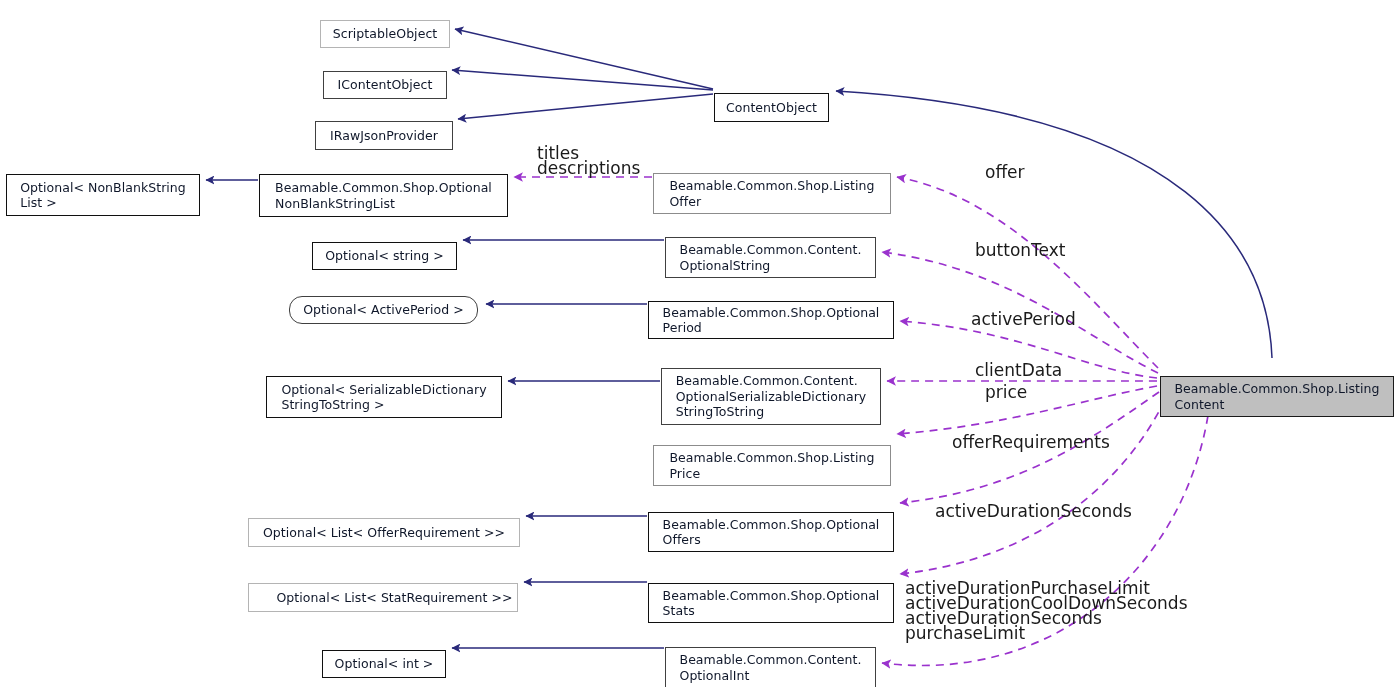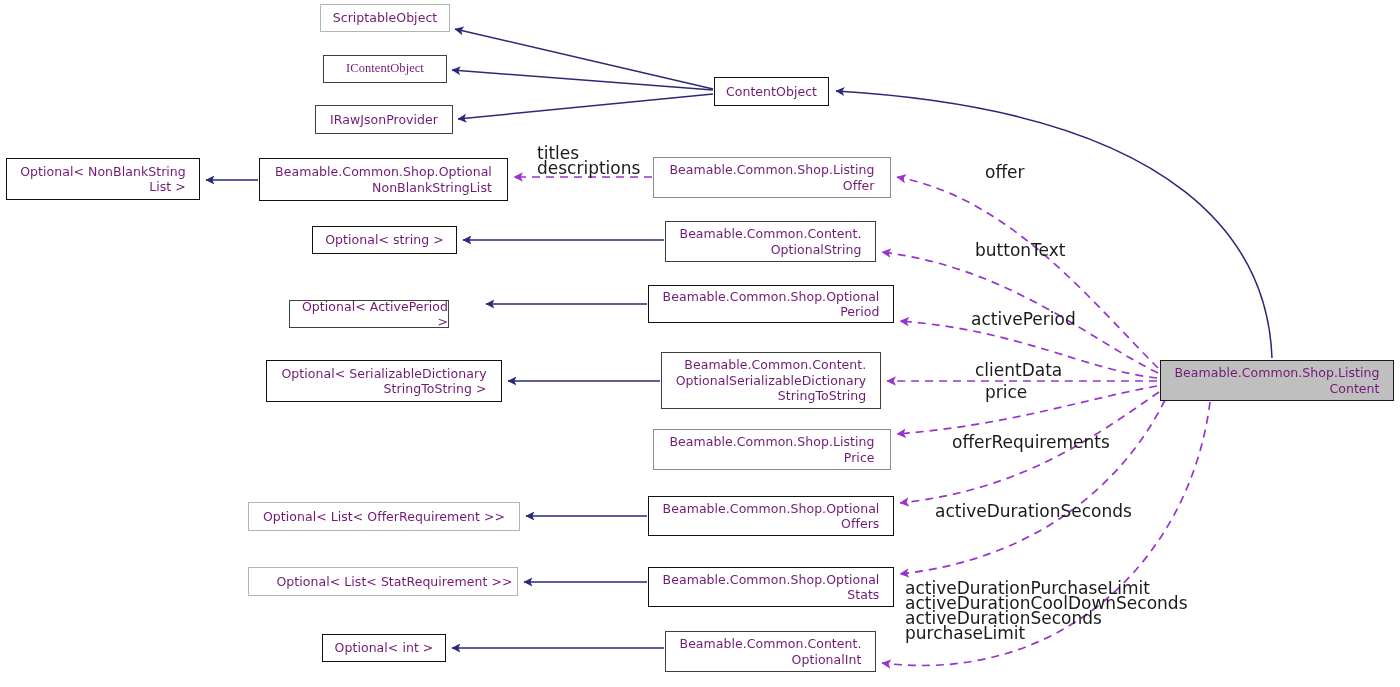--- a/index.html
+++ b/index.html
@@ -22,28 +22,29 @@
     width: 1400px;
     height: 687px;
     pointer-events: none;
   }
   .node {
     position: absolute;
     box-sizing: border-box;
     display: flex;
     align-items: center;
     justify-content: center;
-    text-align: right;
+    text-align: left;
     background: #ffffff;
-    color: #701a75;
+    color: #0f172a;
     font-size: 12.5px;
     line-height: 15.5px;
     letter-spacing: 0.05px;
     white-space: pre-line;
     z-index: 3;
+    margin-top: 16px;
   }
   .node.b-dark   { border: 1.4px solid #404040; }
   .node.b-black  { border: 1.4px solid #101010; }
   .node.b-grey   { border: 1.2px solid #b4b4b4; }
   .node.b-mid    { border: 1.2px solid #8c8c8c; }
   .node.hl {
     background: #bfbfbf;
     border: 1.6px solid #1a1a1a;
   }
   .edge-label {
@@ -92,36 +93,36 @@
       <path d="M 1157 378 C 1085 370 1020 330 900 321" marker-end="url(#purpleArrow)"></path>
       <path d="M 1157 381 C 1050 381 980 381 887 381" marker-end="url(#purpleArrow)"></path>
       <path d="M 1157 386 C 1080 400 1010 425 897 434" marker-end="url(#purpleArrow)"></path>
       <path d="M 1159 392 C 1090 440 1020 490 900 503" marker-end="url(#purpleArrow)"></path>
       <path d="M 1165 400 C 1120 490 1030 560 900 574" marker-end="url(#purpleArrow)"></path>
       <path d="M 1210 402 C 1190 560 1060 685 882 663" marker-end="url(#purpleArrow)"></path>
     </g>
   </svg>
 
   <div class="node b-grey" style="left:320px; top:4px;   width:130px; height:28px;">ScriptableObject</div>
-  <div class="node b-dark" style="left:323px; top:55px;  width:124px; height:28px;font-family:Liberation Serif, serif;">IContentObject</div>
+  <div class="node b-dark" style="left:323px; top:55px;  width:124px; height:28px;">IContentObject</div>
   <div class="node b-dark" style="left:315px; top:105px; width:138px; height:29px;">IRawJsonProvider</div>
   <div class="node b-black" style="left:714px; top:77px;  width:115px; height:29px;">ContentObject</div>
 
   <div class="node b-black" style="left:6px;   top:158px; width:194px; height:42px;">Optional&lt; NonBlankString
 List &gt;</div>
   <div class="node b-black" style="left:259px; top:158px; width:249px; height:43px;">Beamable.Common.Shop.Optional
 NonBlankStringList</div>
   <div class="node b-mid" style="left:653px; top:157px; width:238px; height:41px;">Beamable.Common.Shop.Listing
 Offer</div>
 
   <div class="node b-black" style="left:312px; top:226px; width:145px; height:28px;">Optional&lt; string &gt;</div>
   <div class="node b-dark" style="left:665px; top:221px; width:211px; height:41px;">Beamable.Common.Content.
 OptionalString</div>
 
-  <div class="node b-dark" style="left:289px; top:300px; width:160px; height:28px;">Optional&lt; ActivePeriod &gt;</div>
+  <div class="node b-dark" style="left:289px; top:280px; width:189px; height:28px;border-radius:13px;">Optional&lt; ActivePeriod &gt;</div>
   <div class="node b-black" style="left:648px; top:285px; width:246px; height:38px;">Beamable.Common.Shop.Optional
 Period</div>
 
   <div class="node b-black" style="left:266px; top:360px; width:236px; height:42px;">Optional&lt; SerializableDictionary
 StringToString &gt;</div>
   <div class="node b-dark" style="left:661px; top:352px; width:220px; height:57px;">Beamable.Common.Content.
 OptionalSerializableDictionary
 StringToString</div>
 
   <div class="node b-mid" style="left:653px; top:429px; width:238px; height:41px;">Beamable.Common.Shop.Listing

